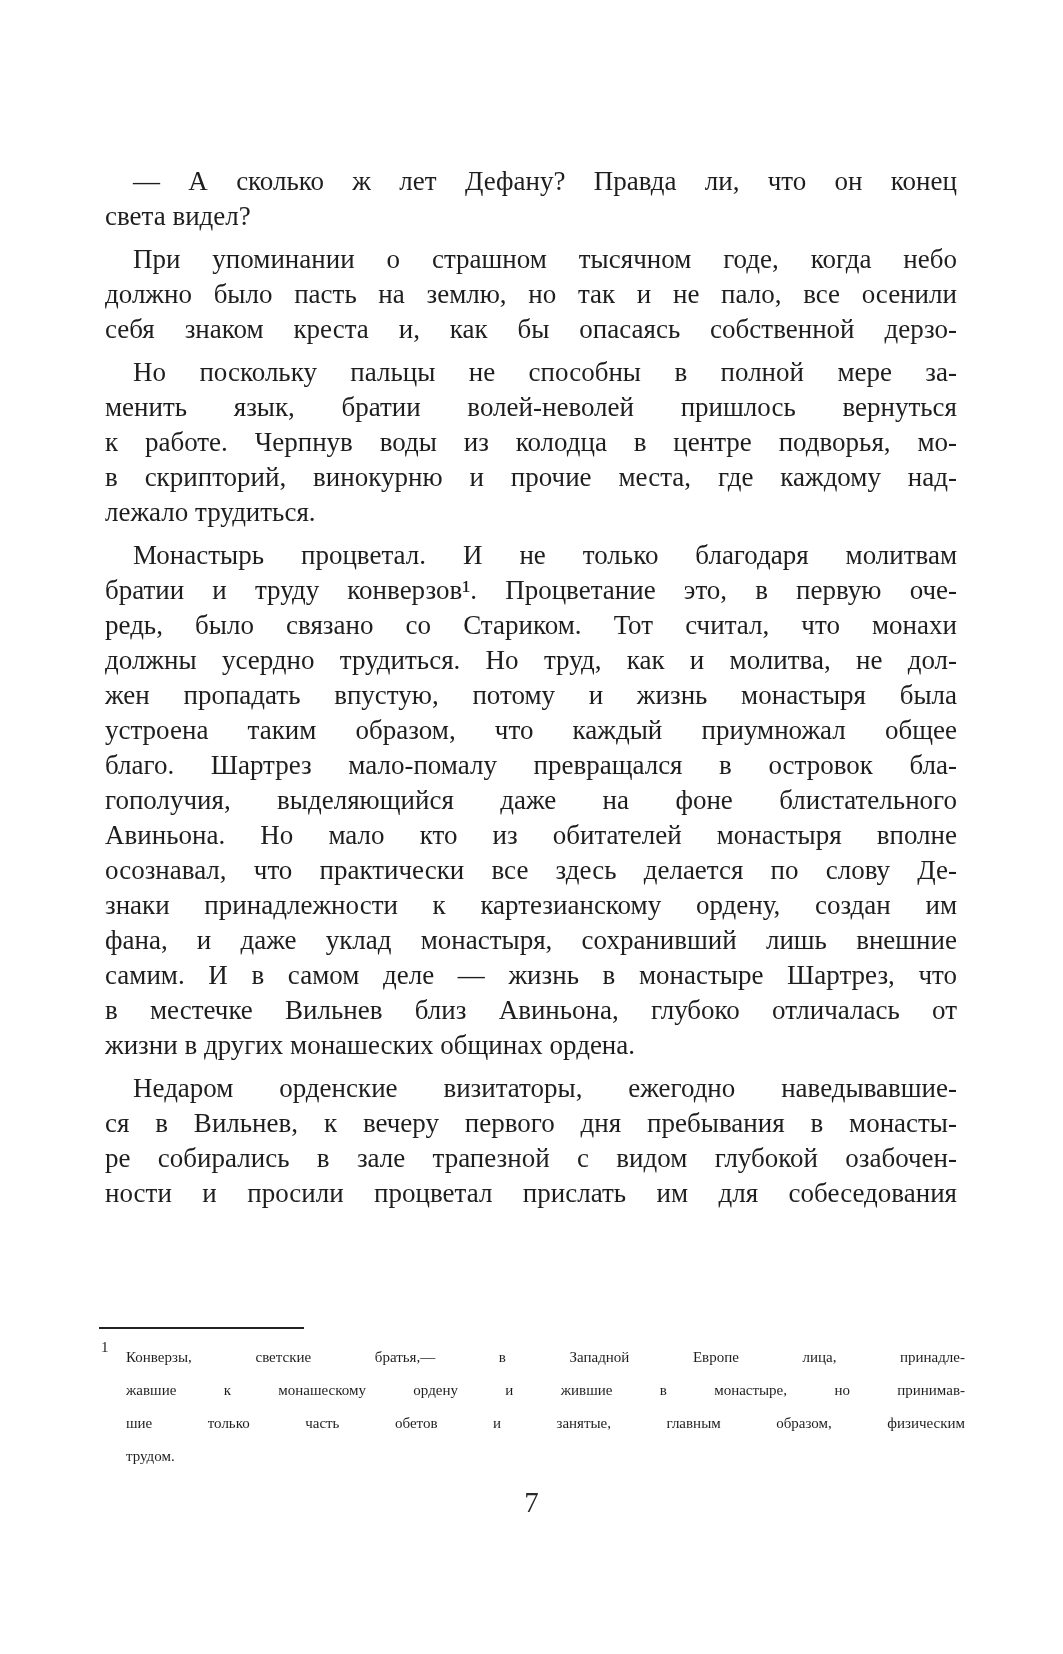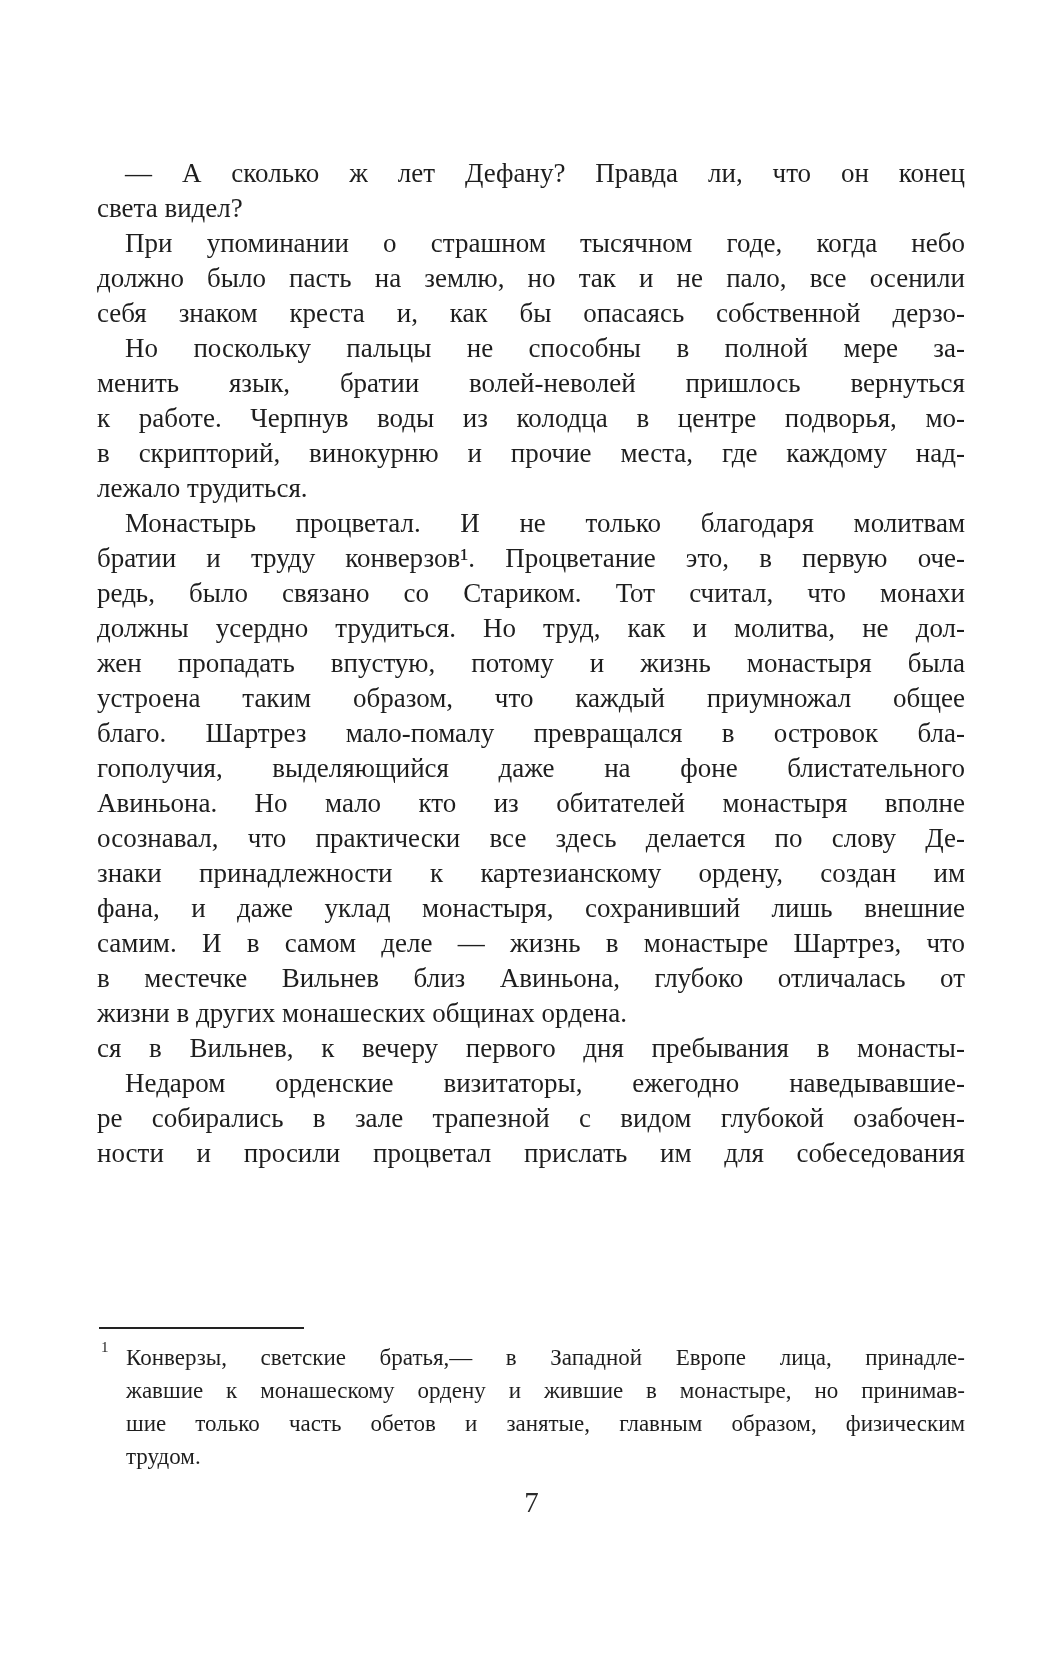--- a/index.html
+++ b/index.html
@@ -17,21 +17,21 @@
     position: absolute;
     inset: 0;
     background: #ffffff;
   }
   .text-block {
     position: absolute;
     left: 97px;
     top: 156px;
     width: 868px;
   }
-  .para { margin: 0; }
+  .para { margin: 8px; }
   .line {
     display: block;
     font-size: 27px;
     line-height: 35px;
     text-align: justify;
     white-space: normal;
   }
   .line.just {
     text-align-last: justify;
   }
@@ -47,21 +47,21 @@
     background: #222222;
   }
   .footnote {
     position: absolute;
     left: 97px;
     top: 1341px;
     width: 868px;
     padding-left: 29px;
   }
   .footnote .line {
-    font-size: 23px;
+    font-size: 15px;
     line-height: 33px;
   }
   .fn-marker {
     position: absolute;
     left: 4px;
     top: -2px;
     font-size: 15px;
   }
   .page-number {
     position: absolute;
@@ -106,22 +106,22 @@
         <span class="line just">гополучия, выделяющийся даже на фоне блистательного</span>
         <span class="line just">Авиньона. Но мало кто из обитателей монастыря вполне</span>
         <span class="line just">осознавал, что практически все здесь делается по слову Де-</span>
         <span class="line just">знаки принадлежности к картезианскому ордену, создан им</span>
         <span class="line just">фана, и даже уклад монастыря, сохранивший лишь внешние</span>
         <span class="line just">самим. И в самом деле — жизнь в монастыре Шартрез, что</span>
         <span class="line just">в местечке Вильнев близ Авиньона, глубоко отличалась от</span>
         <span class="line">жизни в других монашеских общинах ордена.</span>
       </p>
       <p class="para">
+        <span class="line indent just">Недаром орденские визитаторы, ежегодно наведывавшие-</span>
         <span class="line just">ся в Вильнев, к вечеру первого дня пребывания в монасты-</span>
-        <span class="line indent just">Недаром орденские визитаторы, ежегодно наведывавшие-</span>
         <span class="line just">ре собирались в зале трапезной с видом глубокой озабочен-</span>
         <span class="line just">ности и просили процветал прислать им для собеседования</span>
       </p>
     </div>
 
   <div class="footnote-rule"></div>
 
   <div class="footnote">
     <span class="fn-marker">1</span>
     <span id="footnote-lines"><span class="line just">Конверзы, светские братья,— в Западной Европе лица, принадле-</span><span class="line just">жавшие к монашескому ордену и жившие в монастыре, но принимав-</span><span class="line just">шие только часть обетов и занятые, главным образом, физическим</span><span class="line">трудом.</span></span>

